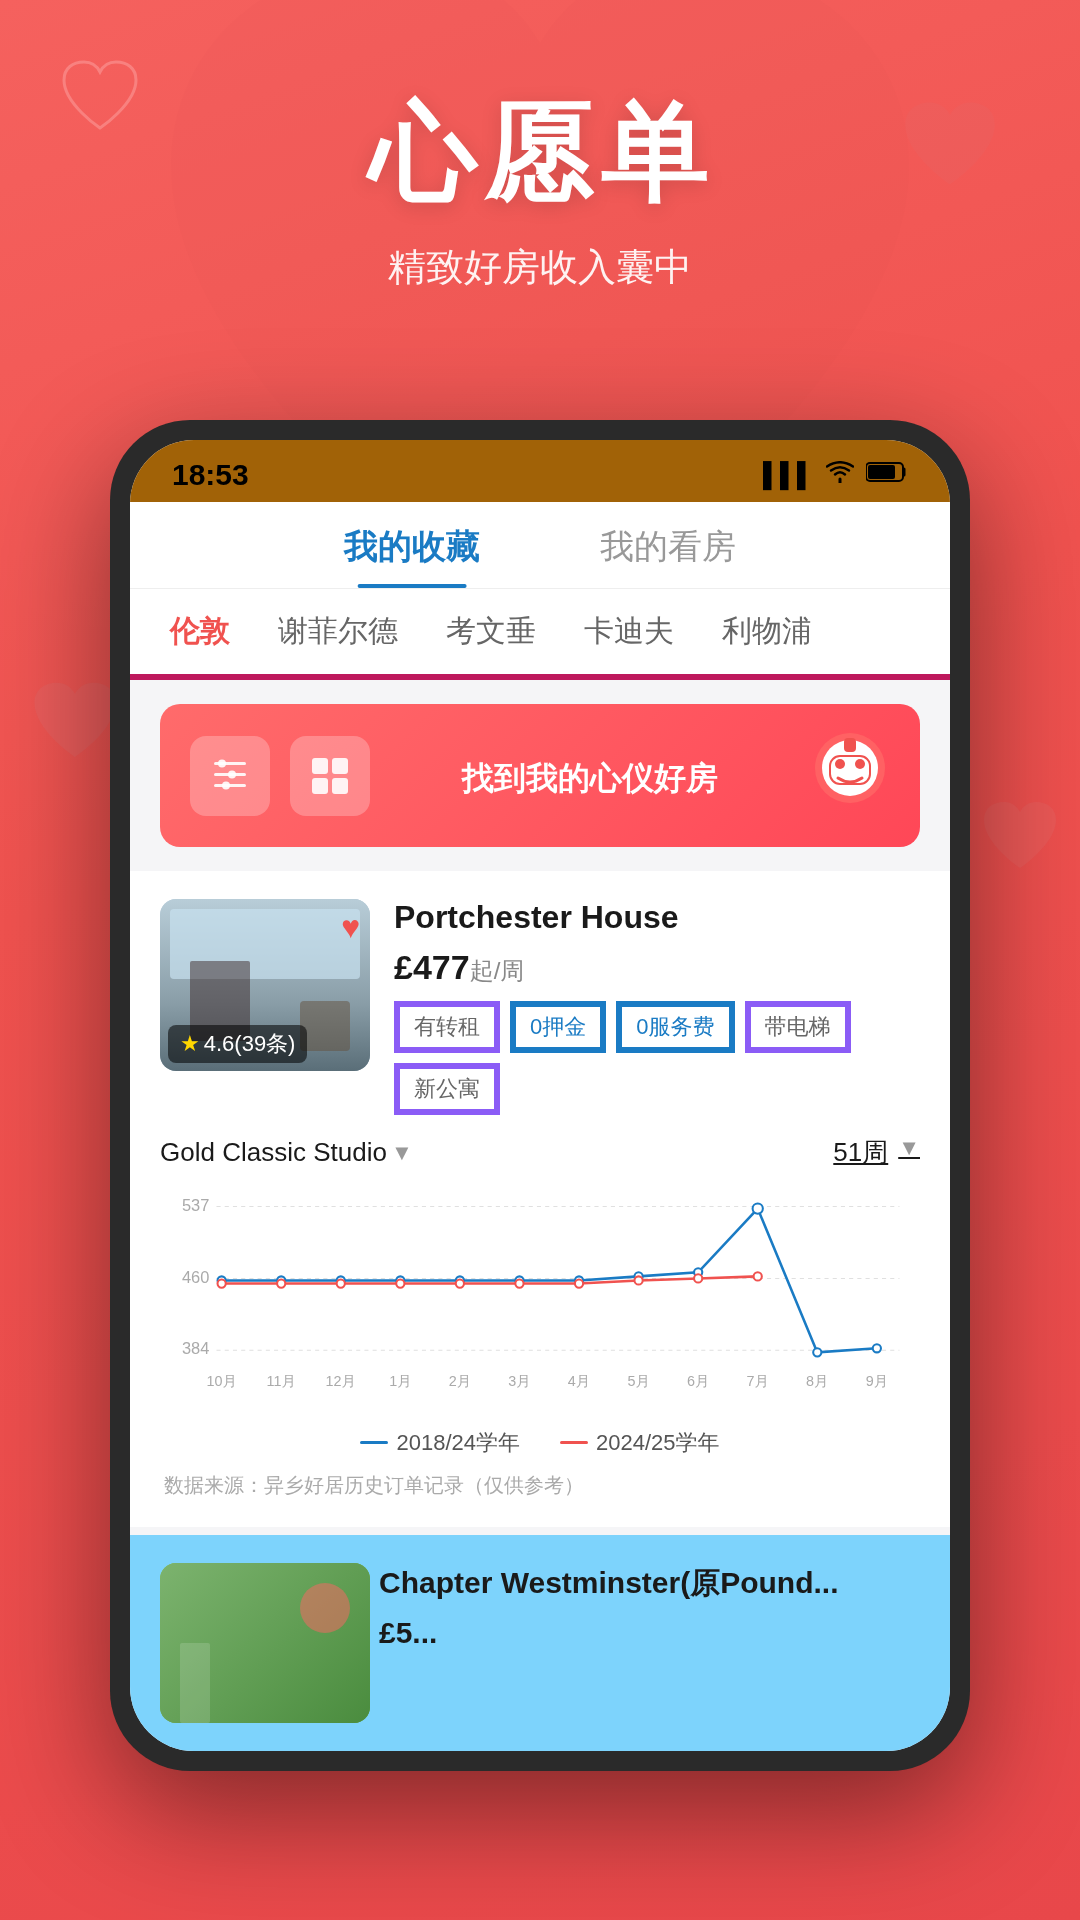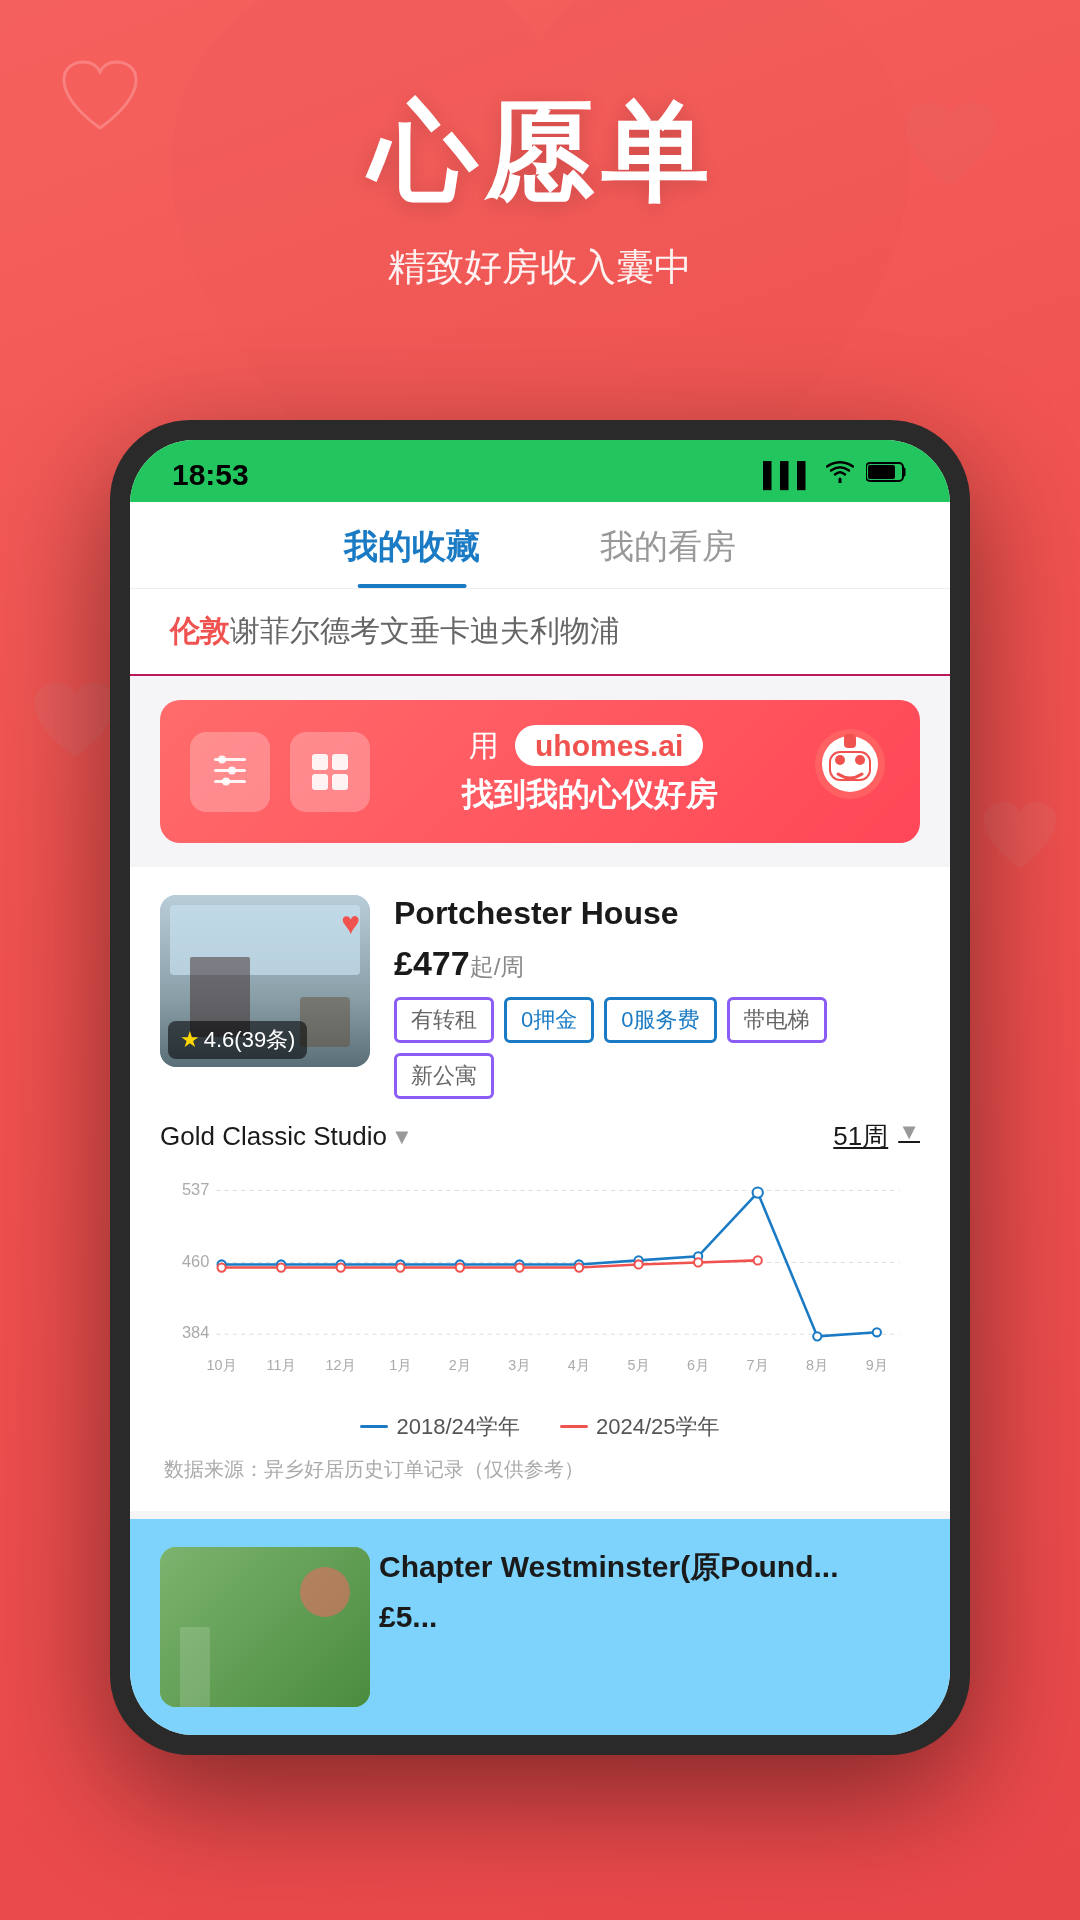--- a/index.html
+++ b/index.html
@@ -78,21 +78,21 @@
     }
     .phone-inner {
       background: #f5f5f7;
       border-radius: 64px;
       overflow: hidden;
       position: relative;
     }
 
     
     .status-bar {
-      background: #22c55e;
+      background: #a16207;
       display: flex;
       justify-content: space-between;
       align-items: center;
       padding: 18px 42px 10px;
     }
     .status-time {
       font-size: 30px;
       font-weight: 600;
       color: #000;
     }
@@ -135,22 +135,23 @@
       width: 80%;
       height: 4px;
       background: #1a7bc4;
       border-radius: 2px;
     }
 
     
     .city-filter {
       background: #fff;
       display: flex;
+      gap: 48px;
       padding: 22px 40px;
-      border-bottom: 2px solid #be185d;
+      border-bottom: 6px solid #be185d;
     }
     .city-item {
       font-size: 30px;
       color: #666;
     }
     .city-item.active {
       color: #f0524f;
       font-weight: 600;
     }
 
@@ -254,22 +255,22 @@
       margin-top: 16px;
     }
     .property-tags {
       display: flex;
       flex-wrap: wrap;
       gap: 10px;
     }
     .tag {
       font-size: 22px;
       padding: 5px 14px;
-      border-radius: 6px;
-      border: 3px solid #8b5cf6;
+      border-radius: 0;
+      border: 6px solid #8b5cf6;
       color: #666;
     }
     .tag-blue {
       color: #1a7bc4;
       border-color: #1a7bc4;
     }
 
     
     .chart-section {
       background: #fff;
@@ -472,24 +473,20 @@
         </div>
         <div class="ai-banner-icon-grid">
           <svg width="44" height="44" viewBox="0 0 44 44">
             <rect x="4" y="4" width="16" height="16" rx="3" fill="rgba(255,255,255,0.9)"></rect>
             <rect x="24" y="4" width="16" height="16" rx="3" fill="rgba(255,255,255,0.9)"></rect>
             <rect x="4" y="24" width="16" height="16" rx="3" fill="rgba(255,255,255,0.9)"></rect>
             <rect x="24" y="24" width="16" height="16" rx="3" fill="rgba(255,255,255,0.9)"></rect>
           </svg>
         </div>
         <div class="ai-banner-text">
-          <div style="font-size:30px;color:#fff;font-weight:500;">
-            <span>用</span>
-            <span style="background:#fff;border-radius:24px;padding:4px 20px;color:#f0524f;font-weight:800;font-size:30px;margin:0 8px;">uhomes.ai</span>
-          </div>
           <div style="font-size:32px;color:#fff;font-weight:700;margin-top:6px;">找到我的心仪好房</div>
         </div>
         <div class="ai-banner-icon-right">
           <svg width="80" height="80" viewBox="0 0 80 80">
             <circle cx="40" cy="40" r="35" fill="rgba(255,100,100,0.9)"></circle>
             <circle cx="40" cy="40" r="28" fill="#fff"></circle>
             <circle cx="30" cy="36" r="5" fill="#f0524f"></circle>
             <circle cx="50" cy="36" r="5" fill="#f0524f"></circle>
             <path d="M28 50 Q40 58 52 50" stroke="#f0524f" stroke-width="3" fill="none" stroke-linecap="round"></path>
             <rect x="20" y="28" width="40" height="28" rx="10" fill="none" stroke="#f0524f" stroke-width="2"></rect>

